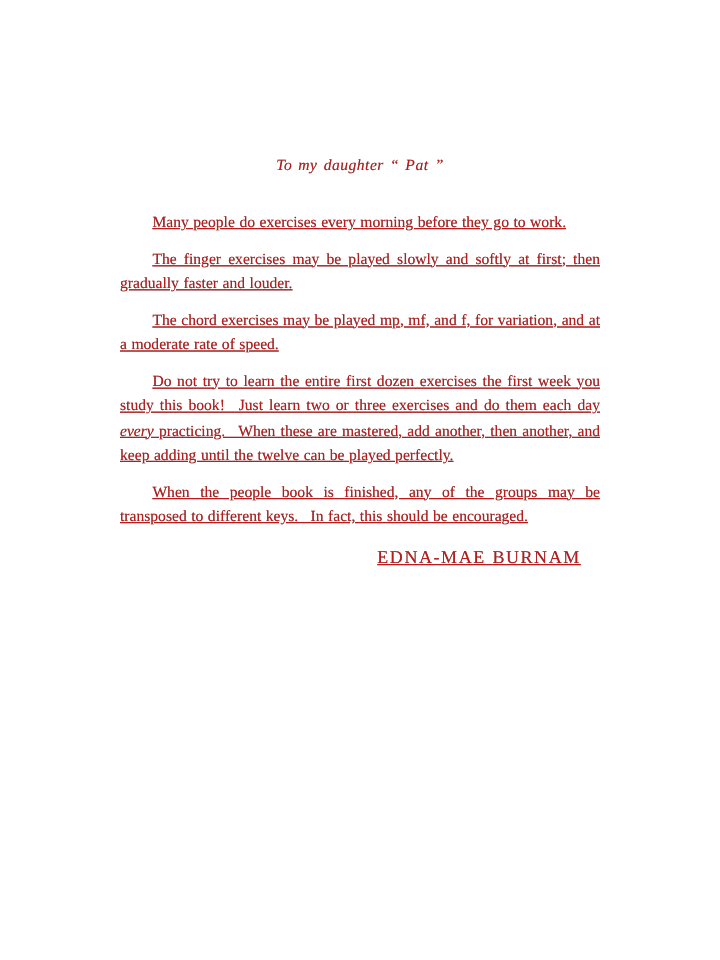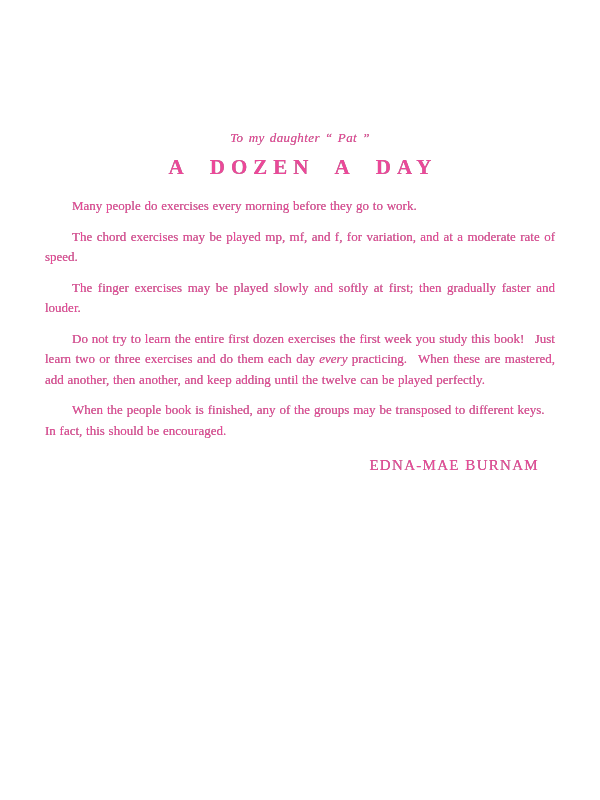--- a/index.html
+++ b/index.html
@@ -6,21 +6,21 @@
   html, body {
     margin: 0;
     padding: 0;
     background: #ffffff;
   }
   .page {
     position: relative;
     width: 600px;
     height: 800px;
     background: #ffffff;
-    color: #ec4899;
+    color: #b91c1c;
     font-family: "Liberation Serif", "DejaVu Serif", serif;
     overflow: hidden;
     text-shadow: 0 0 0.3px rgba(30,28,26,0.55); 
   }
   .dedication {
     margin: 0;
     padding-top: 130px;
     text-align: center;
     font-style: italic;
     font-size: 13px;
@@ -30,50 +30,50 @@
   .title {
     margin: 9px 0 0 0;
     text-align: center;
     font-size: 21px;
     font-weight: 700;
     letter-spacing: 6px;
     word-spacing: 10px;
     text-indent: 6px; 
   }
   .body {
-    margin-top: 16px;
-    padding: 0 45px;
+    margin-top: 29px;
+    padding: 0 100px;
     font-size: 13px;
     line-height: 20.5px;
     text-align: justify;
     word-spacing: 0.5px;
+    text-decoration: underline;
   }
   .para {
     margin: 0 0 10px 0;
     text-indent: 27px;
   }
   .para i { font-style: italic; }
   .signature {
     margin: 14px 16px 0 0;
     text-align: right;
     font-size: 15px;
     letter-spacing: 1.3px;
     text-indent: 0;
   }
 </style>
 </head>
 <body>
 
 <main class="page">
   <p class="dedication">To my daughter “ Pat ”</p>
 
-  <h1 class="title">A DOZEN A DAY</h1>
 
   <section class="body">
     <p class="para">Many people do exercises every morning before they go to work.</p>
+    <p class="para">The finger exercises may be played slowly and softly at first; then gradually faster and louder.</p>
     <p class="para">The chord exercises may be played mp, mf, and f, for variation, and at a moderate rate of speed.</p>
-    <p class="para">The finger exercises may be played slowly and softly at first; then gradually faster and louder.</p>
     <p class="para">Do not try to learn the entire first dozen exercises the first week you study this book!  Just learn two or three exercises and do them each day <i>every</i> practicing.  When these are mastered, add another, then another, and keep adding until the twelve can be played perfectly.</p>
     <p class="para">When the people book is finished, any of the groups may be transposed to different keys.  In fact, this should be encouraged.</p>
 
     <p class="signature">EDNA-MAE BURNAM</p>
   </section>
 </main>
 
 </body></html>

